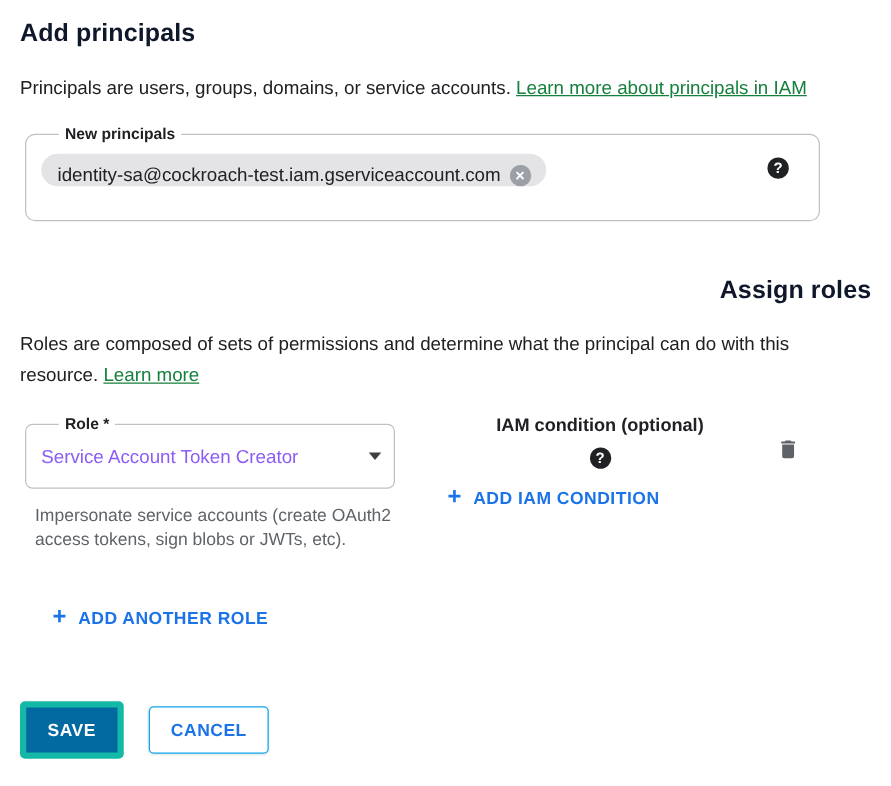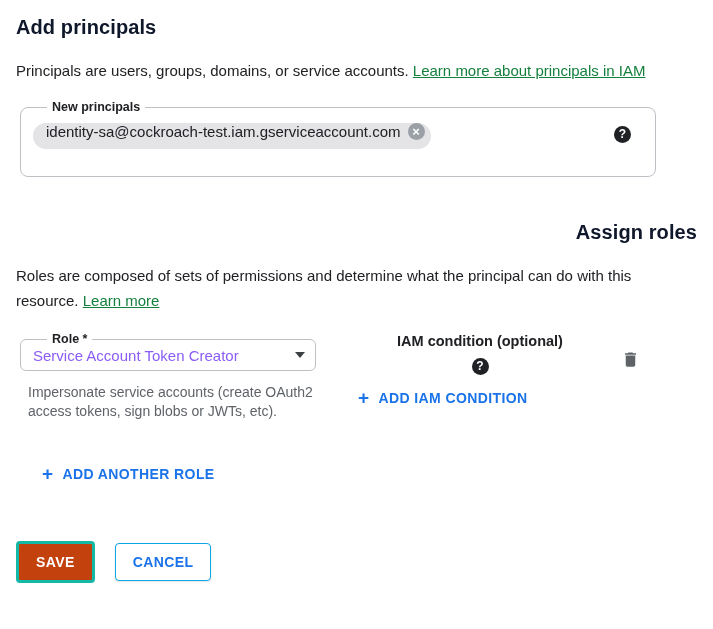--- a/index.html
+++ b/index.html
@@ -56,25 +56,25 @@
 
   .principals-box {
     margin-top: 24px;
     margin-left: 4px;
     width: 636px;
     height: 70px;
   }
   .chip-row { padding: 15px 12px 0 12px; }
   .chip {
     display: inline-flex;
-    align-items: flex-start;
+    align-items: flex-end;
     background: #e4e4e7;
     border-radius: 14px;
     height: 26px;
-    padding: 0 6px 0 13px;
+    padding: 0 12px 0 13px;
     font-size: 15px;
     color: #202124;
     max-width: 560px;
   }
   .chip-close {
     display: inline-block;
     width: 17px;
     height: 17px;
     margin-left: 7px;
     border-radius: 50%;
@@ -109,21 +109,21 @@
   .assign-heading { margin-top: 44px; text-align: right; }
 
   .role-row {
     display: flex;
     align-items: flex-start;
     margin-top: 26px;
     margin-left: 4px;
   }
   .role-col { width: 296px; flex: 0 0 auto; }
   .role-select {
-    height: 32px;
+    height: 52px;
     border-radius: 6px;
     display: flex;
     align-items: center;
     justify-content: space-between;
     padding: 0 10px 0 12px;
     cursor: pointer;
   }
   .role-value { font-size: 15px; color: #8b5cf6; text-align: center; }
   .dropdown-arrow {
     width: 0; height: 0;
@@ -174,23 +174,23 @@
   .btn {
     font-family: "Liberation Sans", sans-serif;
     font-size: 14px;
     font-weight: bold;
     letter-spacing: 0.4px;
     border-radius: 4px;
     padding: 10px 17px;
     cursor: pointer;
   }
   .btn-primary {
-    background: #c2410c;
+    background: #0369a1;
     color: #ffffff;
-    border: 3px solid #14b8a6;
+    border: 5px solid #14b8a6;
   }
   .btn-secondary {
     background: #ffffff;
     color: #1a73e8;
     border: 1px solid #0ea5e9;
     margin-left: 20px;
     box-shadow: 0 1px 2px rgba(60,64,67,0.15);
   }
 </style>
 </head>

